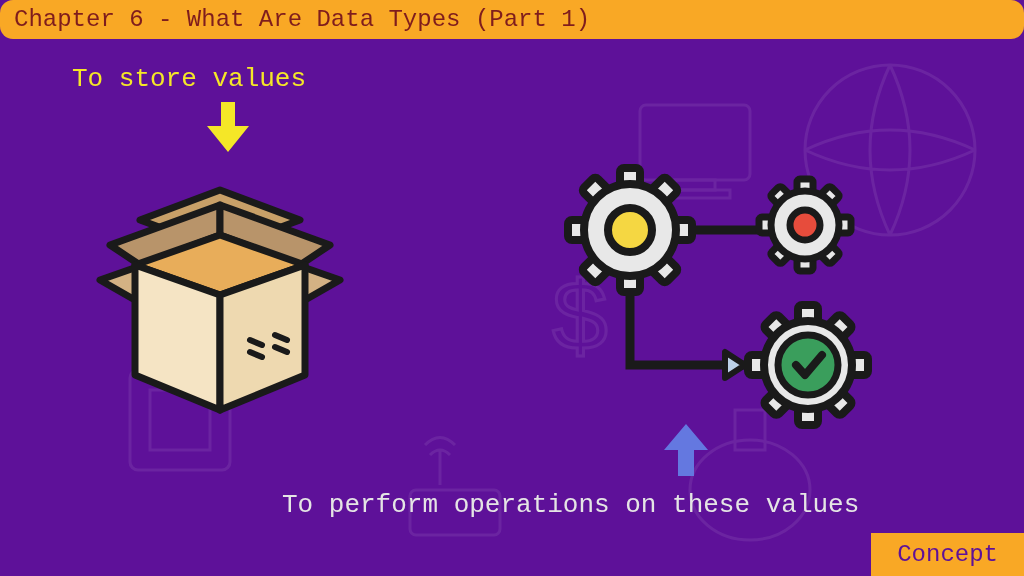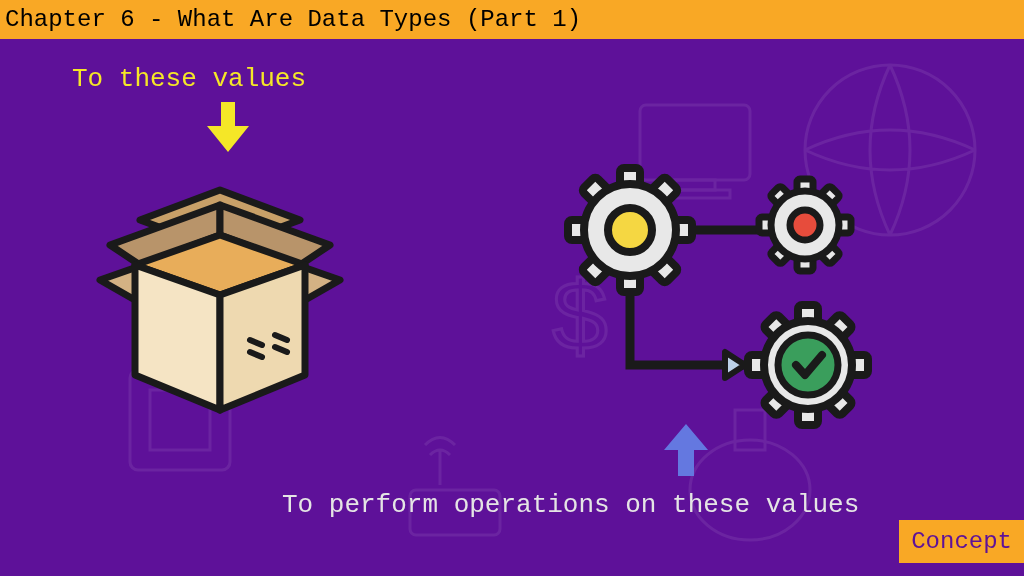--- a/index.html
+++ b/index.html
@@ -6,48 +6,49 @@
   body {
     width: 1024px;
     height: 576px;
     background: #5e1199;
     font-family: 'Courier New', monospace;
     position: relative;
     overflow: hidden;
   }
   .header {
     background: #f9a825;
-    color: #000000;
+    color: #7f1d1d;
     font-size: 24px;
     font-weight: normal;
-    padding: 6px 5px;
-    font-family: 'Courier New', monospace;
+    padding: 6px 14px;
+    font-family: 'Courier New', monospace;
+    border-radius: 13px;
   }
   .text-yellow {
     color: #f5e727;
     font-size: 26px;
     position: absolute;
     font-family: 'Courier New', monospace;
   }
   .text-blue {
     color: #e5e5e5;
     font-size: 26px;
     position: absolute;
     font-family: 'Courier New', monospace;
   }
   .label-store { top: 64px; left: 72px; }
   .label-perform { top: 490px; left: 282px; }
   .concept-badge {
     position: absolute;
-    bottom: 13px;
+    bottom: 0;
     right: 0;
     background: #f9a825;
     color: #5e1199;
     font-size: 24px;
-    padding: 8px 12px;
+    padding: 8px 26px;
     font-family: 'Courier New', monospace;
   }
   .arrow-yellow {
     position: absolute;
     top: 100px;
     left: 203px;
   }
   .arrow-blue {
     position: absolute;
     top: 420px;
@@ -99,21 +100,21 @@
 <svg class="bg-deco" style="top:380px;left:640px" width="220" height="180">
   <ellipse cx="110" cy="110" rx="60" ry="50"></ellipse>
   <rect x="95" y="30" width="30" height="40"></rect>
 </svg>
 <svg class="bg-deco" style="top:260px;left:520px" width="120" height="120">
   <text x="30" y="90" font-size="100" fill="none" stroke="#fff" stroke-width="3">$</text>
 </svg>
 
 <div class="header">Chapter 6 - What Are Data Types (Part 1)</div>
 
-<div class="text-yellow label-store">To these values</div>
+<div class="text-yellow label-store">To store values</div>
 
 <svg class="arrow-yellow" width="50" height="55">
   <path d="M18 2 L32 2 L32 26 L46 26 L25 52 L4 26 L18 26 Z" fill="#f5e727"></path>
 </svg>
 
 <svg class="box-icon" width="280" height="280" viewBox="0 0 280 280">
 
   <path d="M60 70 L140 40 L220 70 L160 92 L140 85 L120 92 Z" fill="#c8a068" stroke="#1a1a1a" stroke-width="7" stroke-linejoin="round"></path>
 
   <path d="M30 95 L140 55 L140 85 L60 115 Z" fill="#b8946a" stroke="#1a1a1a" stroke-width="7" stroke-linejoin="round"></path>

